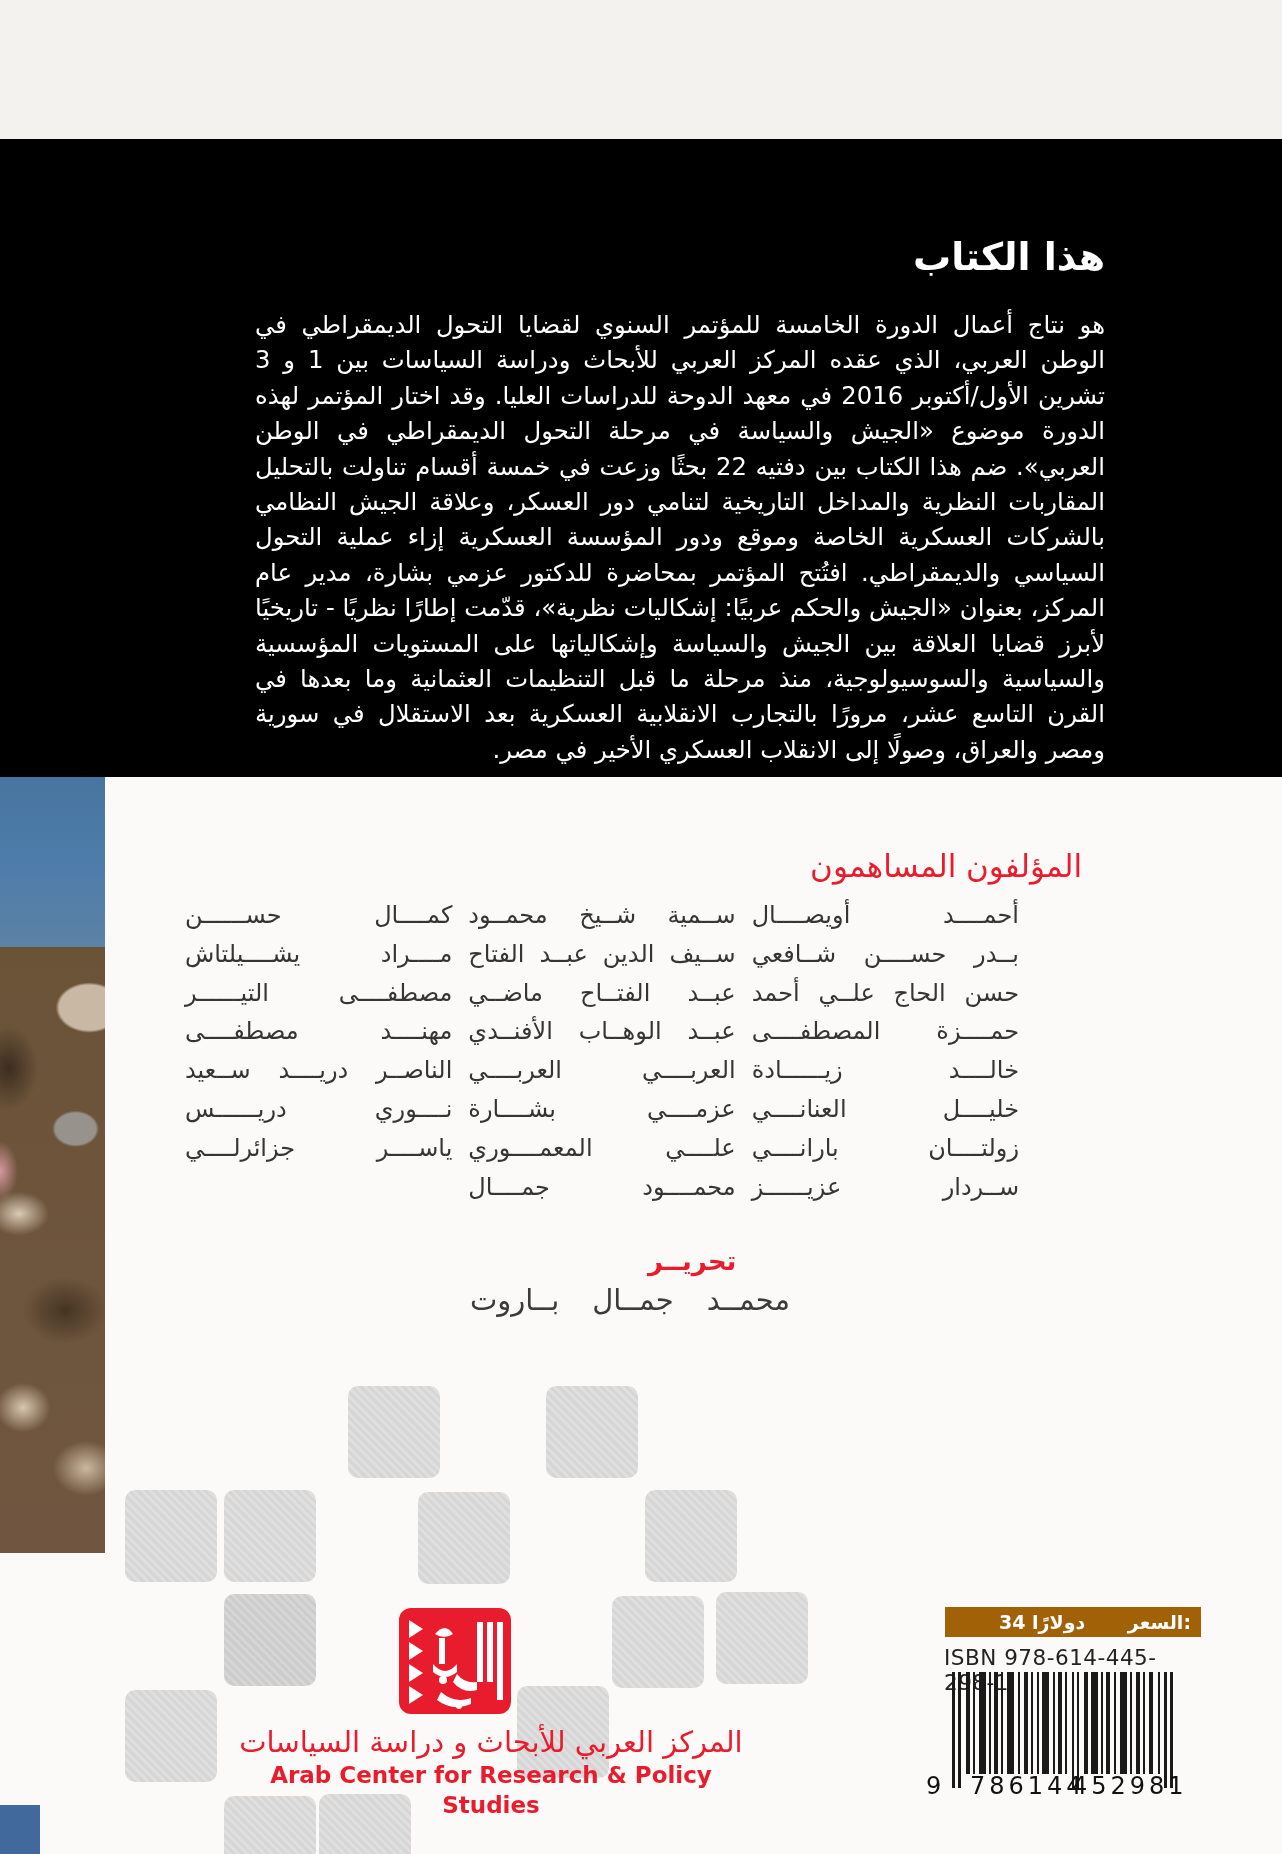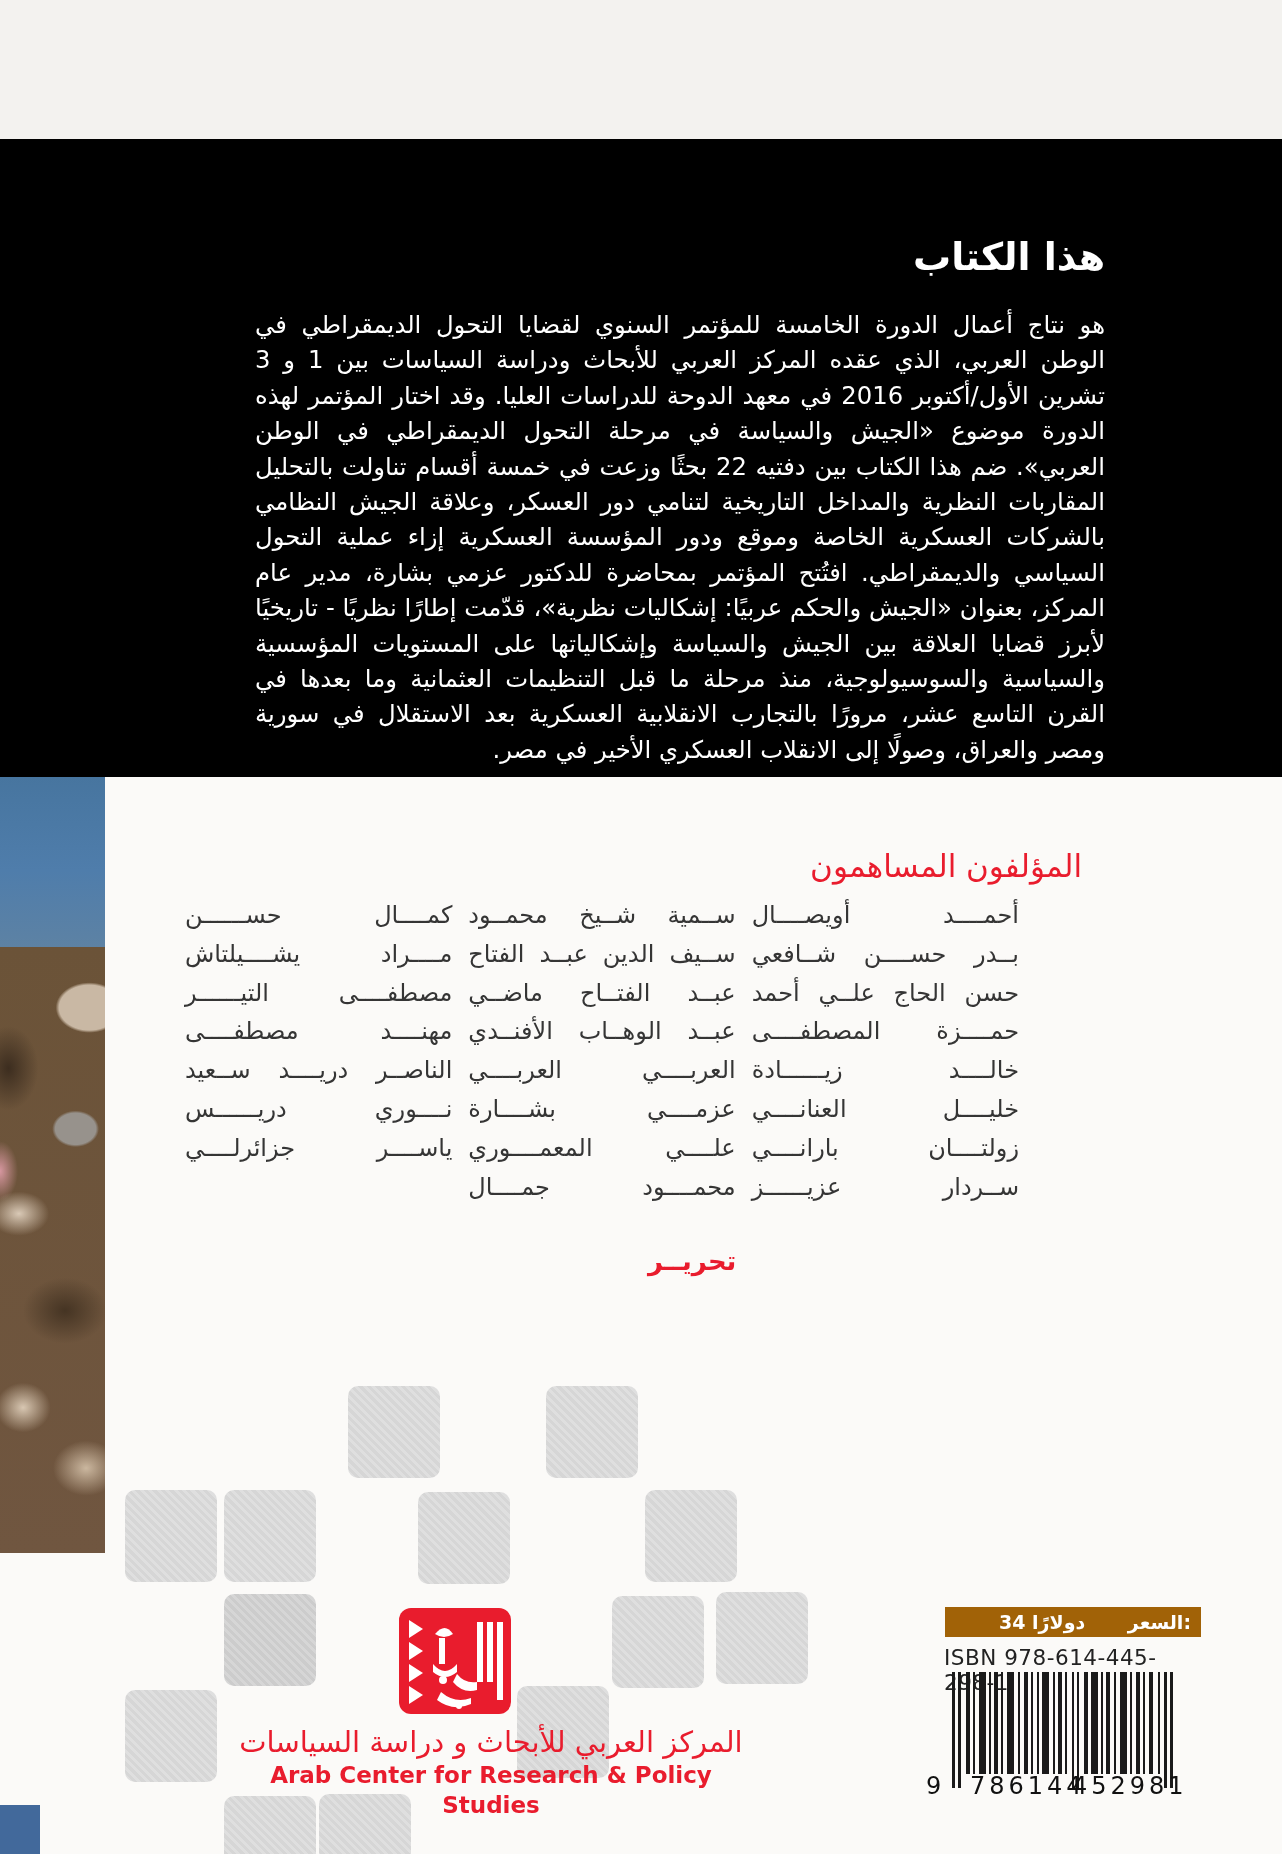--- a/index.html
+++ b/index.html
@@ -100,20 +100,21 @@
     <div class="name-cell">كمــــال حســــــن</div>
     <div class="name-cell">مــــراد يشــــيلتاش</div>
     <div class="name-cell">مصطفــــى التيــــــر</div>
     <div class="name-cell">مهنــــد مصطفــــى</div>
     <div class="name-cell">الناصــر دريــــد ســعيد</div>
     <div class="name-cell">نــــوري دريــــــس</div>
     <div class="name-cell">ياســــر جزائرلــــي</div>
   </div>
 
   <div id="editor-label">تحريــر</div>
+  <div id="editor-name">محمــد جمــال بــاروت</div>
 
   <div class="sq" style="left:348px;top:1386px"></div>
   <div class="sq" style="left:546px;top:1386px"></div>
   <div class="sq" style="left:125px;top:1490px"></div>
   <div class="sq" style="left:224px;top:1490px"></div>
   <div class="sq" style="left:418px;top:1492px"></div>
   <div class="sq" style="left:645px;top:1490px"></div>
   <div class="sq" style="left:224px;top:1594px;background:repeating-linear-gradient(45deg,#cccccc 0 3px,#d6d6d6 3px 6px)"></div>
   <div class="sq" style="left:612px;top:1596px"></div>
   <div class="sq" style="left:716px;top:1592px"></div>

